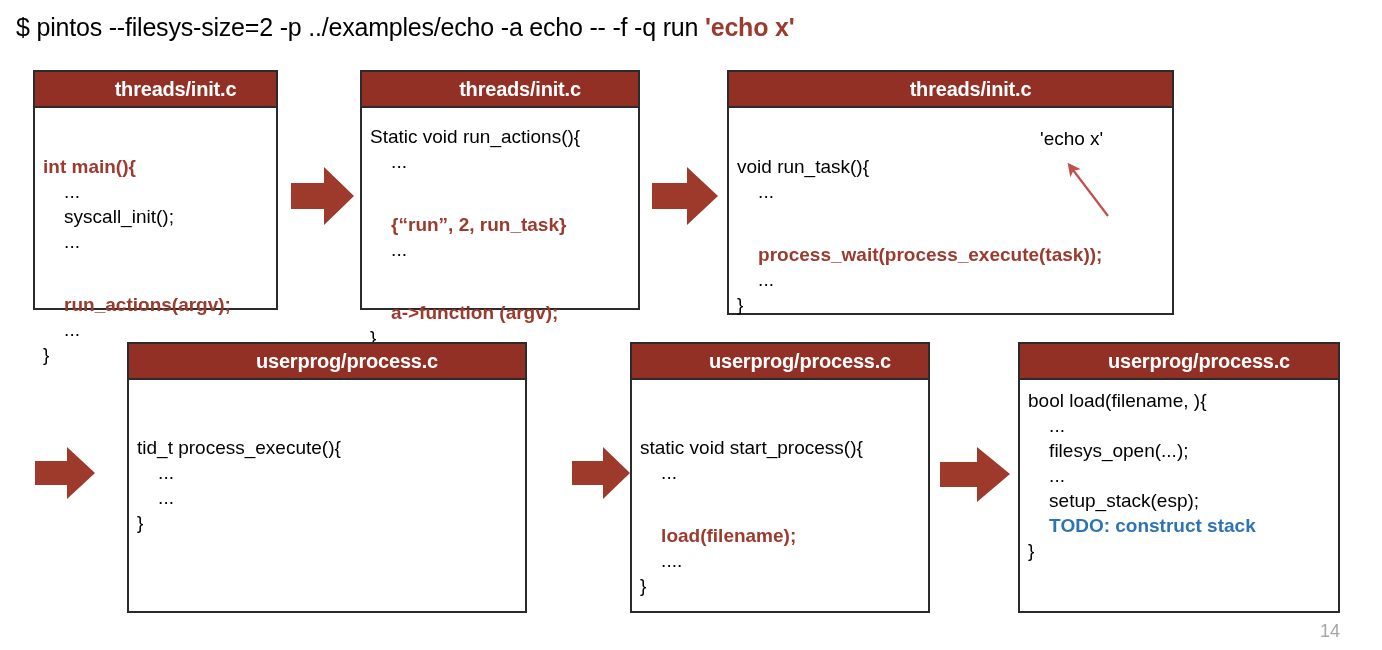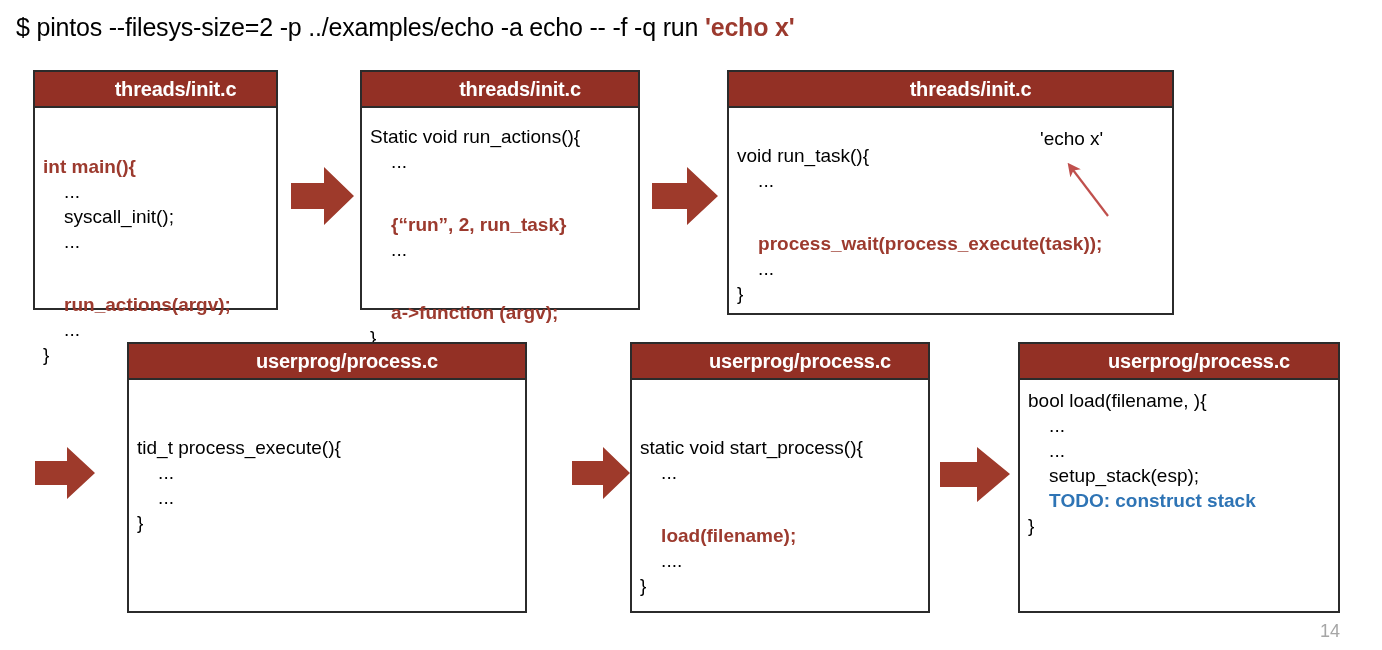--- a/index.html
+++ b/index.html
@@ -130,21 +130,21 @@
     <div class="code-line">}</div>
   </div>
 </div>
 
 <svg class="block-arrow" style="left:652px; top:167px;" width="66" height="58" viewBox="0 0 66 58">
   <polygon points="0,16 35,16 35,0 66,29 35,58 35,42 0,42" fill="#9E3A2B"></polygon>
 </svg>
 
 <div class="code-box" style="left:727px; top:70px; width:447px; height:245px;">
   <div class="box-header">threads/init.c</div>
-  <div class="box-body" style="padding-top:35px;">
+  <div class="box-body" style="padding-top:46px;">
     <div class="code-line">void run_task(){</div>
     <div class="code-line">    ...</div>
     <div class="code-line red">    process_wait(process_execute(task));</div>
     <div class="code-line">    ...</div>
     <div class="code-line">}</div>
   </div>
 </div>
 
 <div class="annotation-label" style="left:1040px; top:128px;">'echo x'</div>
 <svg class="annotation-arrow" style="left:1060px; top:158px;" width="54" height="62" viewBox="0 0 54 62">
@@ -187,20 +187,21 @@
 
 <svg class="block-arrow" style="left:940px; top:447px;" width="70" height="55" viewBox="0 0 70 55">
   <polygon points="0,15 37,15 37,0 70,27 37,55 37,40 0,40" fill="#9E3A2B"></polygon>
 </svg>
 
 <div class="code-box" style="left:1018px; top:342px; width:322px; height:271px;">
   <div class="box-header">userprog/process.c</div>
   <div class="box-body" style="padding-top:8px;">
     <div class="code-line">bool load(filename, ){</div>
     <div class="code-line">    ...</div>
+    <div class="code-line">    filesys_open(...);</div>
     <div class="code-line">    ...</div>
     <div class="code-line">    setup_stack(esp);</div>
     <div class="code-line blue">    TODO: construct stack</div>
     <div class="code-line">}</div>
   </div>
 </div>
 
 <div id="slide-number">14</div>
 
 </body></html>

